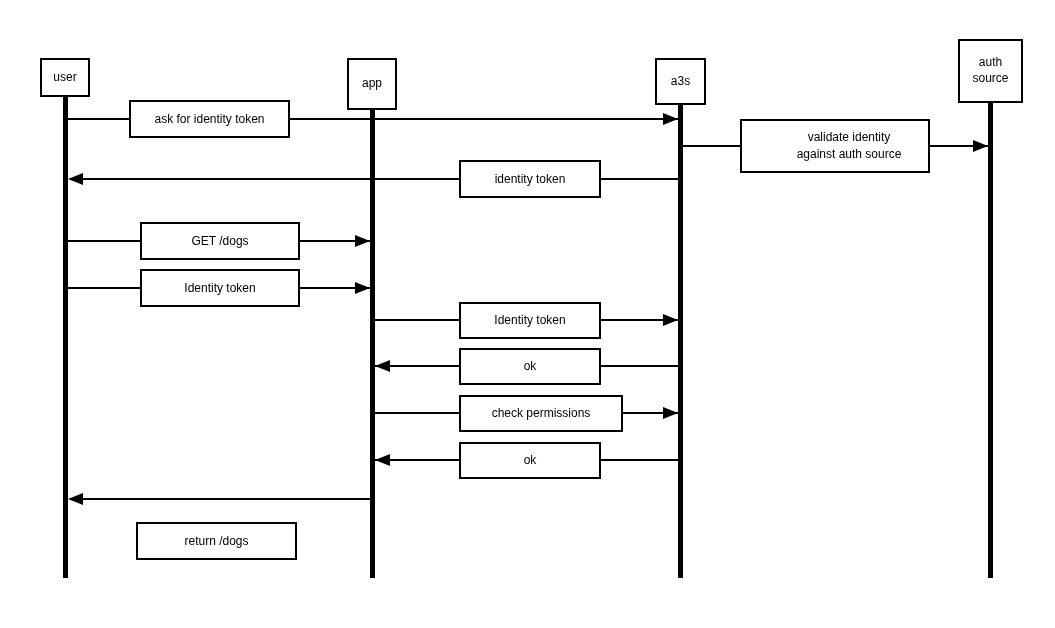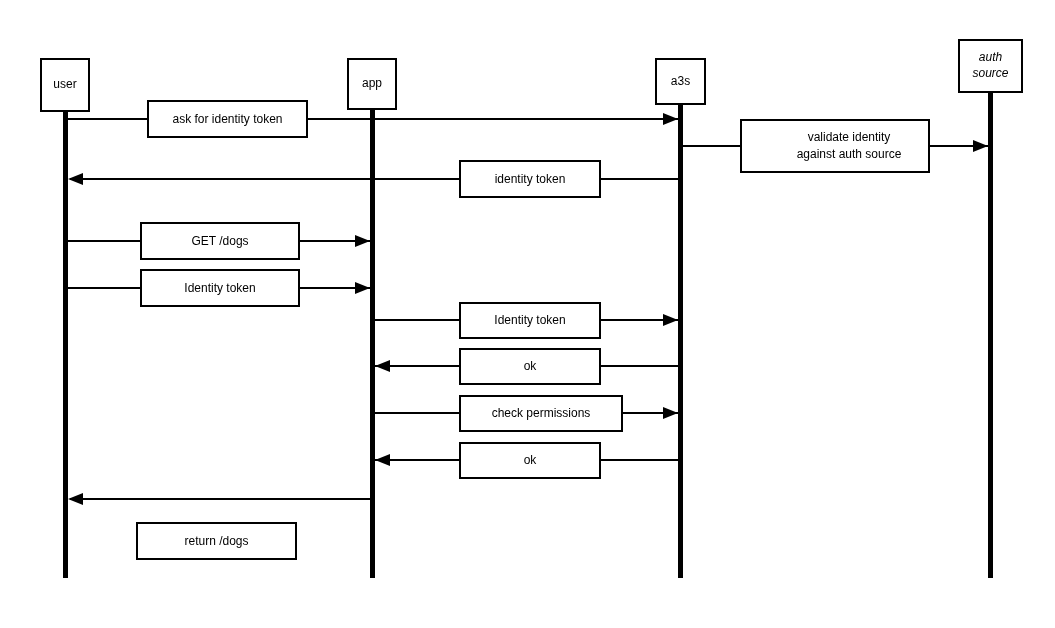--- a/index.html
+++ b/index.html
@@ -62,34 +62,34 @@
     text-align: center;
     white-space: pre-line;
     z-index: 4;
   }
 </style>
 </head>
 <body>
 
 <div class="canvas">
 
-  <div class="actor" style="left:40px; top:58px; width:50px; height:54px;">user</div>
+  <div class="actor" style="left:40px; top:58px; width:50px; height:39px;">user</div>
   <div class="actor" style="left:347px; top:58px; width:50px; height:52px;">app</div>
   <div class="actor" style="left:655px; top:58px; width:51px; height:47px;">a3s</div>
-  <div class="actor" style="left:958px; top:39px; width:65px; height:54px;font-style:italic;">auth
+  <div class="actor" style="left:958px; top:39px; width:65px; height:64px;">auth
 source</div>
 
   <div class="lifeline" style="left:63px;  top:96px; height:482px;"></div>
   <div class="lifeline" style="left:370px; top:96px; height:482px;"></div>
   <div class="lifeline" style="left:678px; top:96px; height:482px;"></div>
   <div class="lifeline" style="left:988px; top:92px; height:486px;"></div>
 
   <div class="mline" style="left:68px; top:118px; width:610px;"></div>
   <div class="arr arr-r" style="left:663px; top:113px;"></div>
-  <div class="mlabel" style="left:147px; top:100px; width:161px; height:38px;">ask for identity token</div>
+  <div class="mlabel" style="left:129px; top:100px; width:161px; height:38px;">ask for identity token</div>
 
   <div class="mline" style="left:683px; top:145px; width:305px;"></div>
   <div class="arr arr-r" style="left:973px; top:140px;"></div>
   <div class="mlabel" style="left:740px; top:119px; width:190px; height:54px;padding-left:28px;">validate identity
 against auth source</div>
 
   <div class="mline" style="left:70px; top:178px; width:608px;"></div>
   <div class="arr arr-l" style="left:68px; top:173px;"></div>
   <div class="mlabel" style="left:459px; top:160px; width:142px; height:38px;">identity token</div>
 

